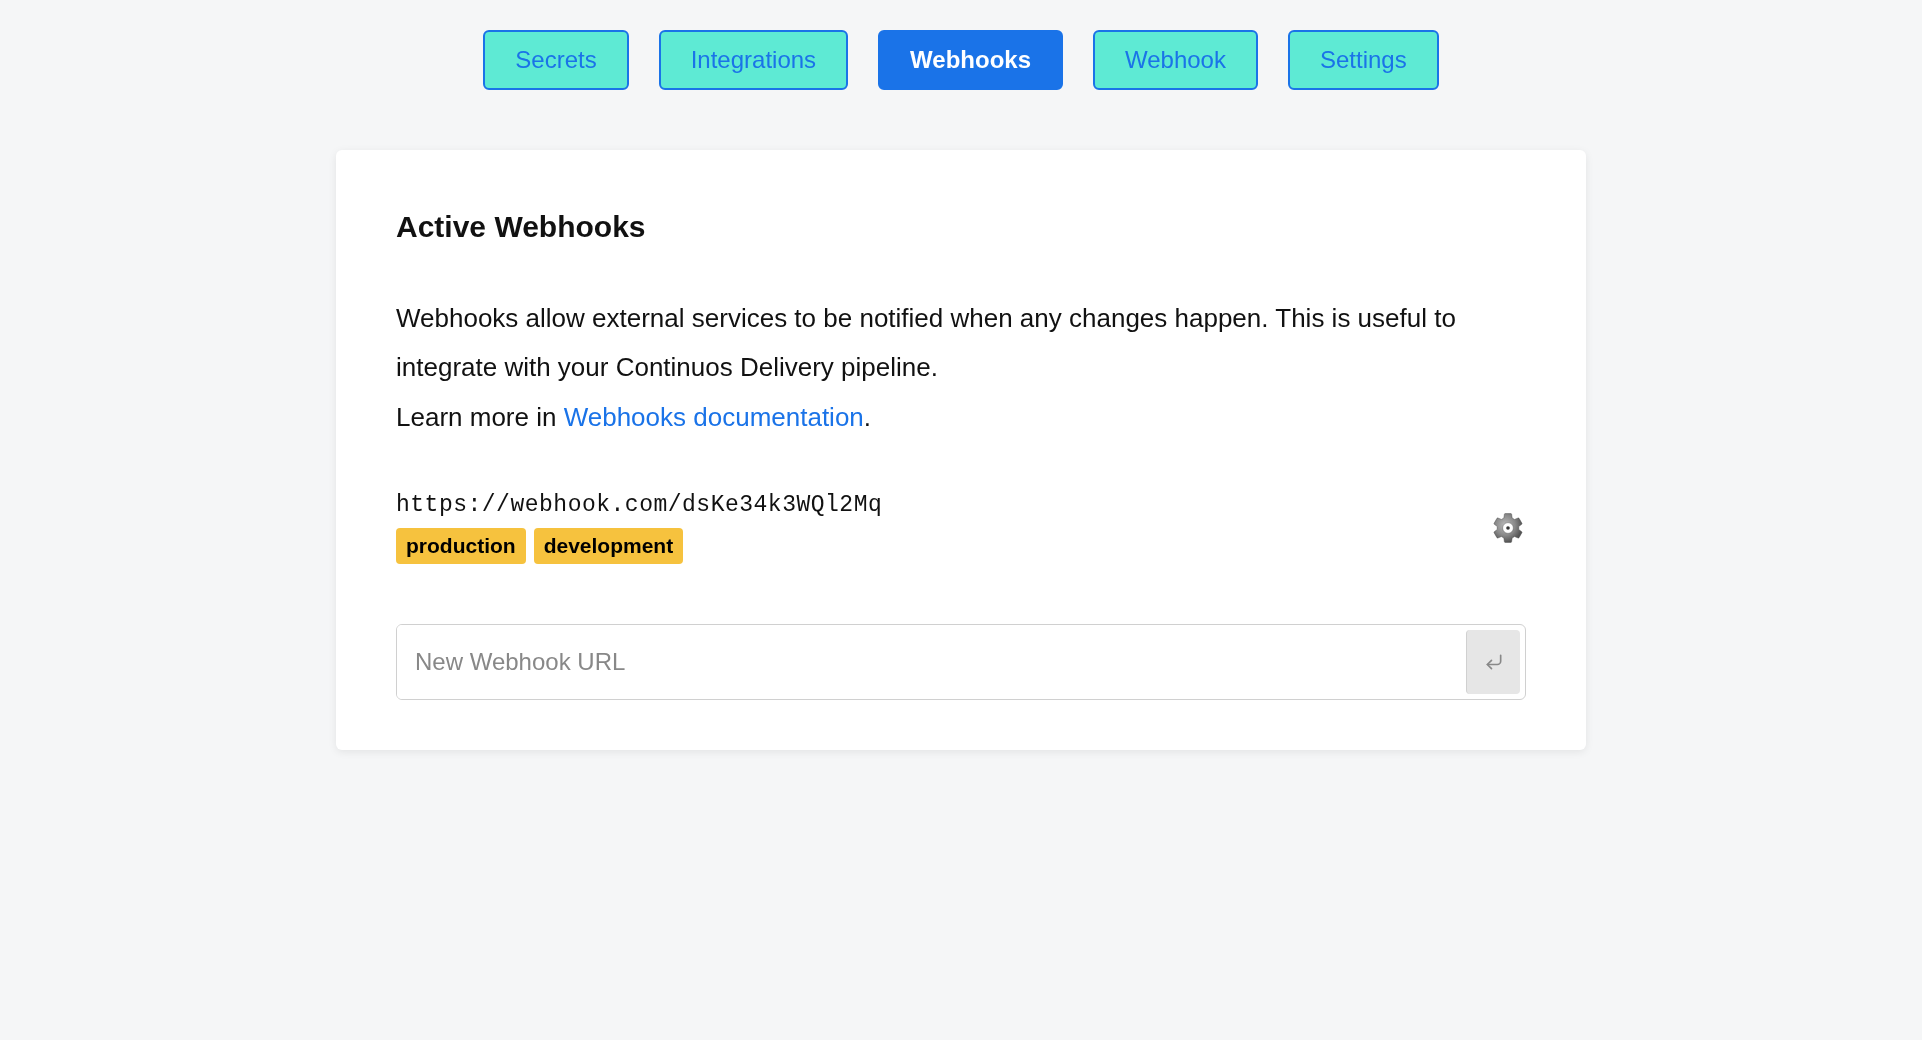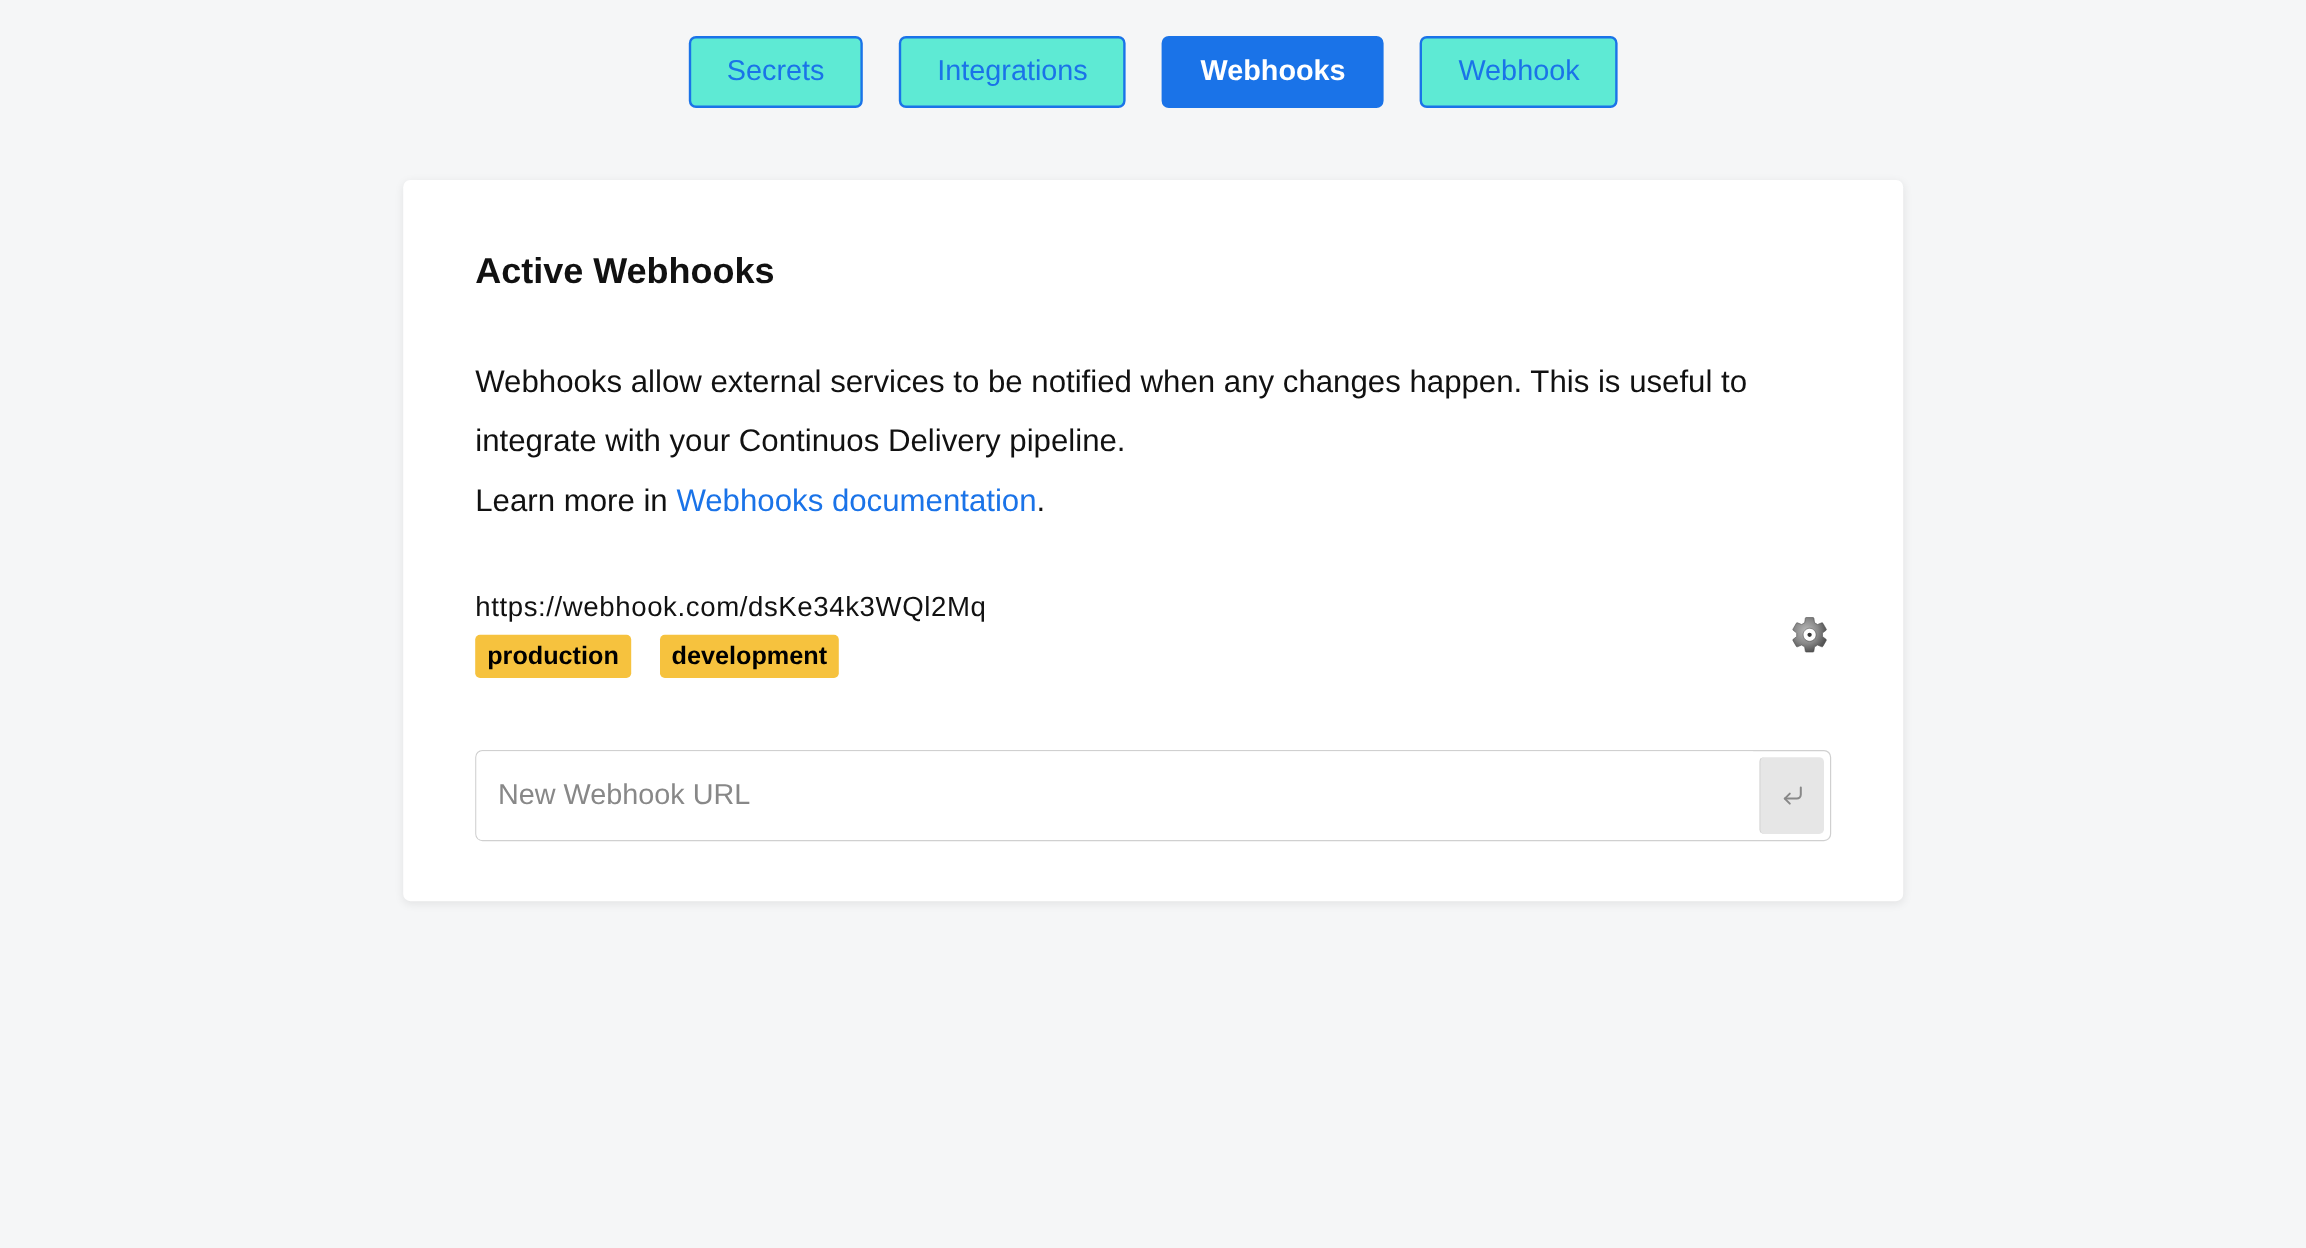--- a/index.html
+++ b/index.html
@@ -63,28 +63,28 @@
       justify-content: space-between;
       align-items: center;
       margin-bottom: 60px;
     }
     .webhook-info {
       display: flex;
       flex-direction: column;
       gap: 10px;
     }
     .webhook-url {
-      font-family: Liberation Sans, sans-serif;
+      font-family: Liberation Mono, monospace;
       font-size: 23px;
       color: #111;
       letter-spacing: 0.5px;
     }
     .tags-row {
       display: flex;
-      gap: 24px;
+      gap: 8px;
       align-items: center;
     }
     .tag {
       background: #f6c23e;
       color: #000;
       font-size: 21px;
       font-weight: 600;
       padding: 6px 10px;
       border-radius: 4px;
     }
@@ -134,20 +134,21 @@
     }
   </style>
 </head>
 <body>
 
 <div class="tabs-container">
   <div class="tab">Secrets</div>
   <div class="tab">Integrations</div>
   <div class="tab active">Webhooks</div>
   <div class="tab">Webhook</div>
+  <div class="tab">Settings</div>
 </div>
 
 <div class="card">
   <h2 class="card-title">Active Webhooks</h2>
 
   <p class="card-description">
     <span>Webhooks allow external services to be notified when any changes happen. This is useful to integrate with your Continuos Delivery pipeline.</span><br>
     <span>Learn more in </span><a class="doc-link">Webhooks documentation</a><span>.</span>
   </p>
 

